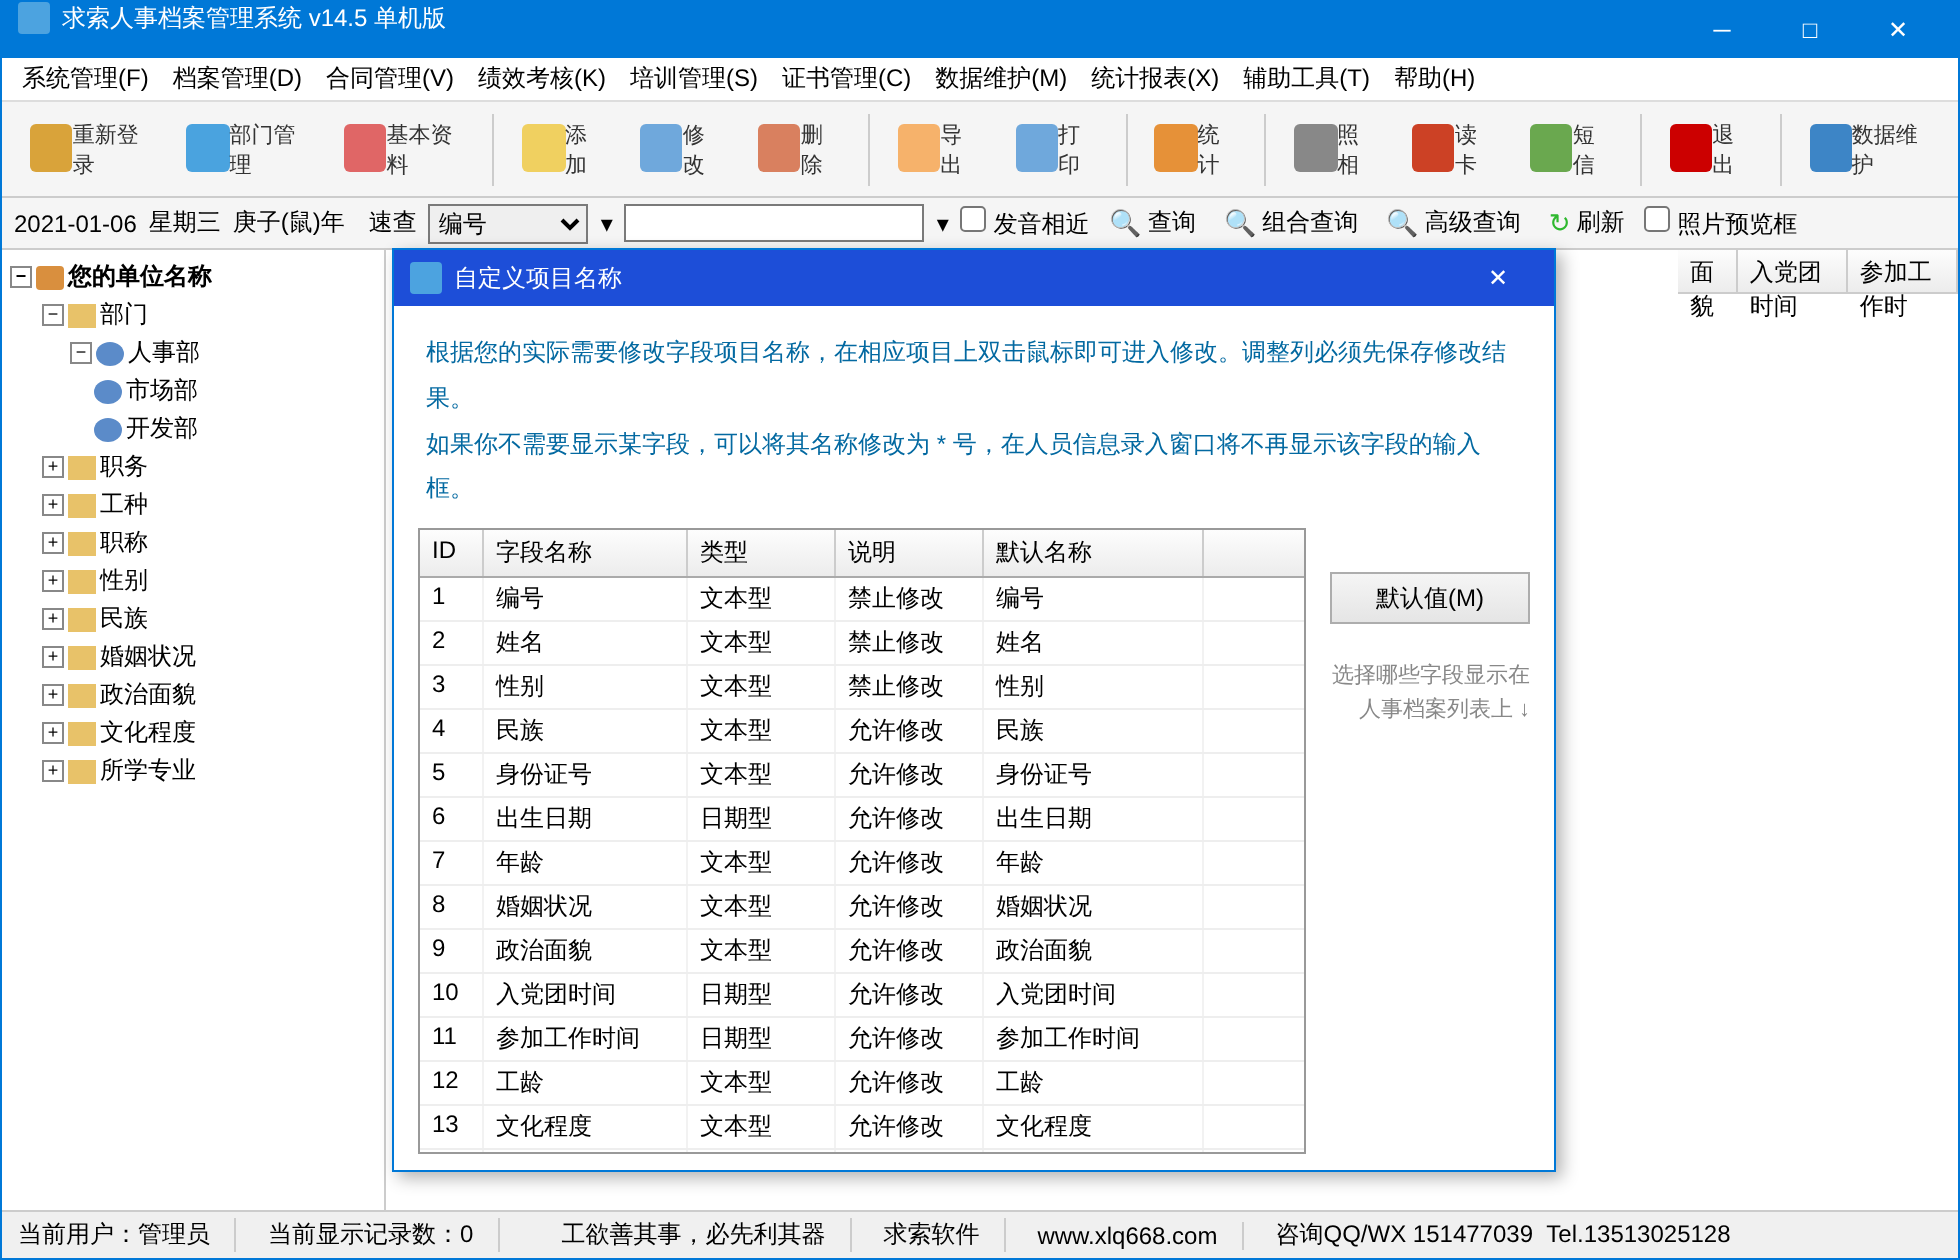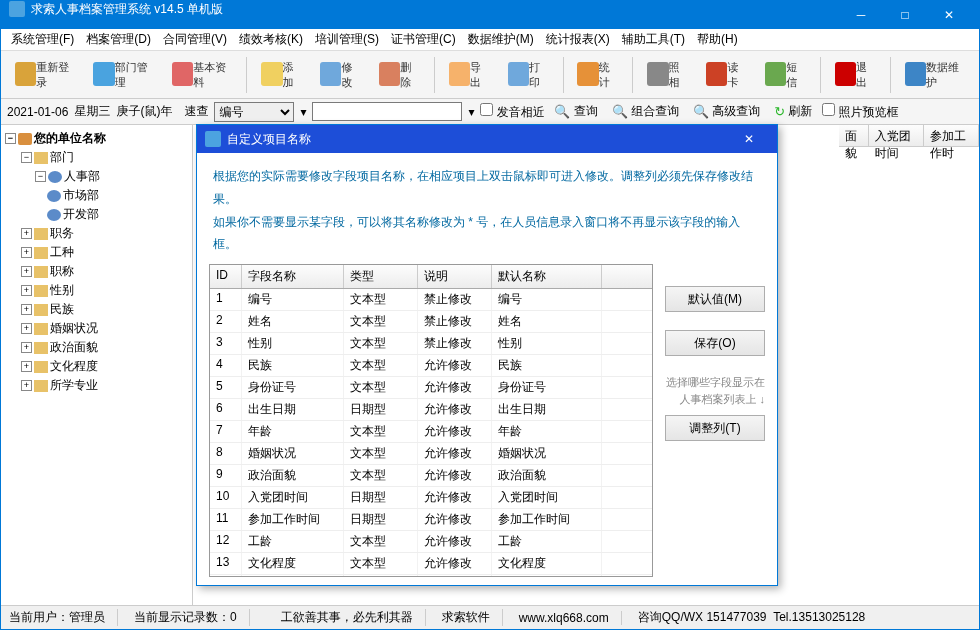--- a/index.html
+++ b/index.html
@@ -379,23 +379,21 @@
             <div class="c c-id">14</div>
             <div class="c c-fn">所学专业</div>
             <div class="c c-tp">文本型</div>
             <div class="c c-ex">允许修改</div>
             <div class="c c-df">所学专业</div>
           </div>
         </div>
     </div>
     <div class="side">
       <button>默认值(M)</button>
-      <button>保存(O)</button>
       <div class="hint">选择哪些字段显示在人事档案列表上 ↓</div>
-      <button style="margin-top:-10px">调整列(T)</button>
     </div>
   </div>
 </div>
 
 <div class="statusbar">
   <span class="sitem"><span>当前用户：</span><span>管理员</span></span>
   <span class="sitem"><span>当前显示记录数：</span><span>0</span></span>
   <span class="sitem" style="flex:0 0 160px;text-align:right">工欲善其事，必先利其器</span>
   <span class="sitem">求索软件</span>
   <span class="sitem">www.xlq668.com</span>

